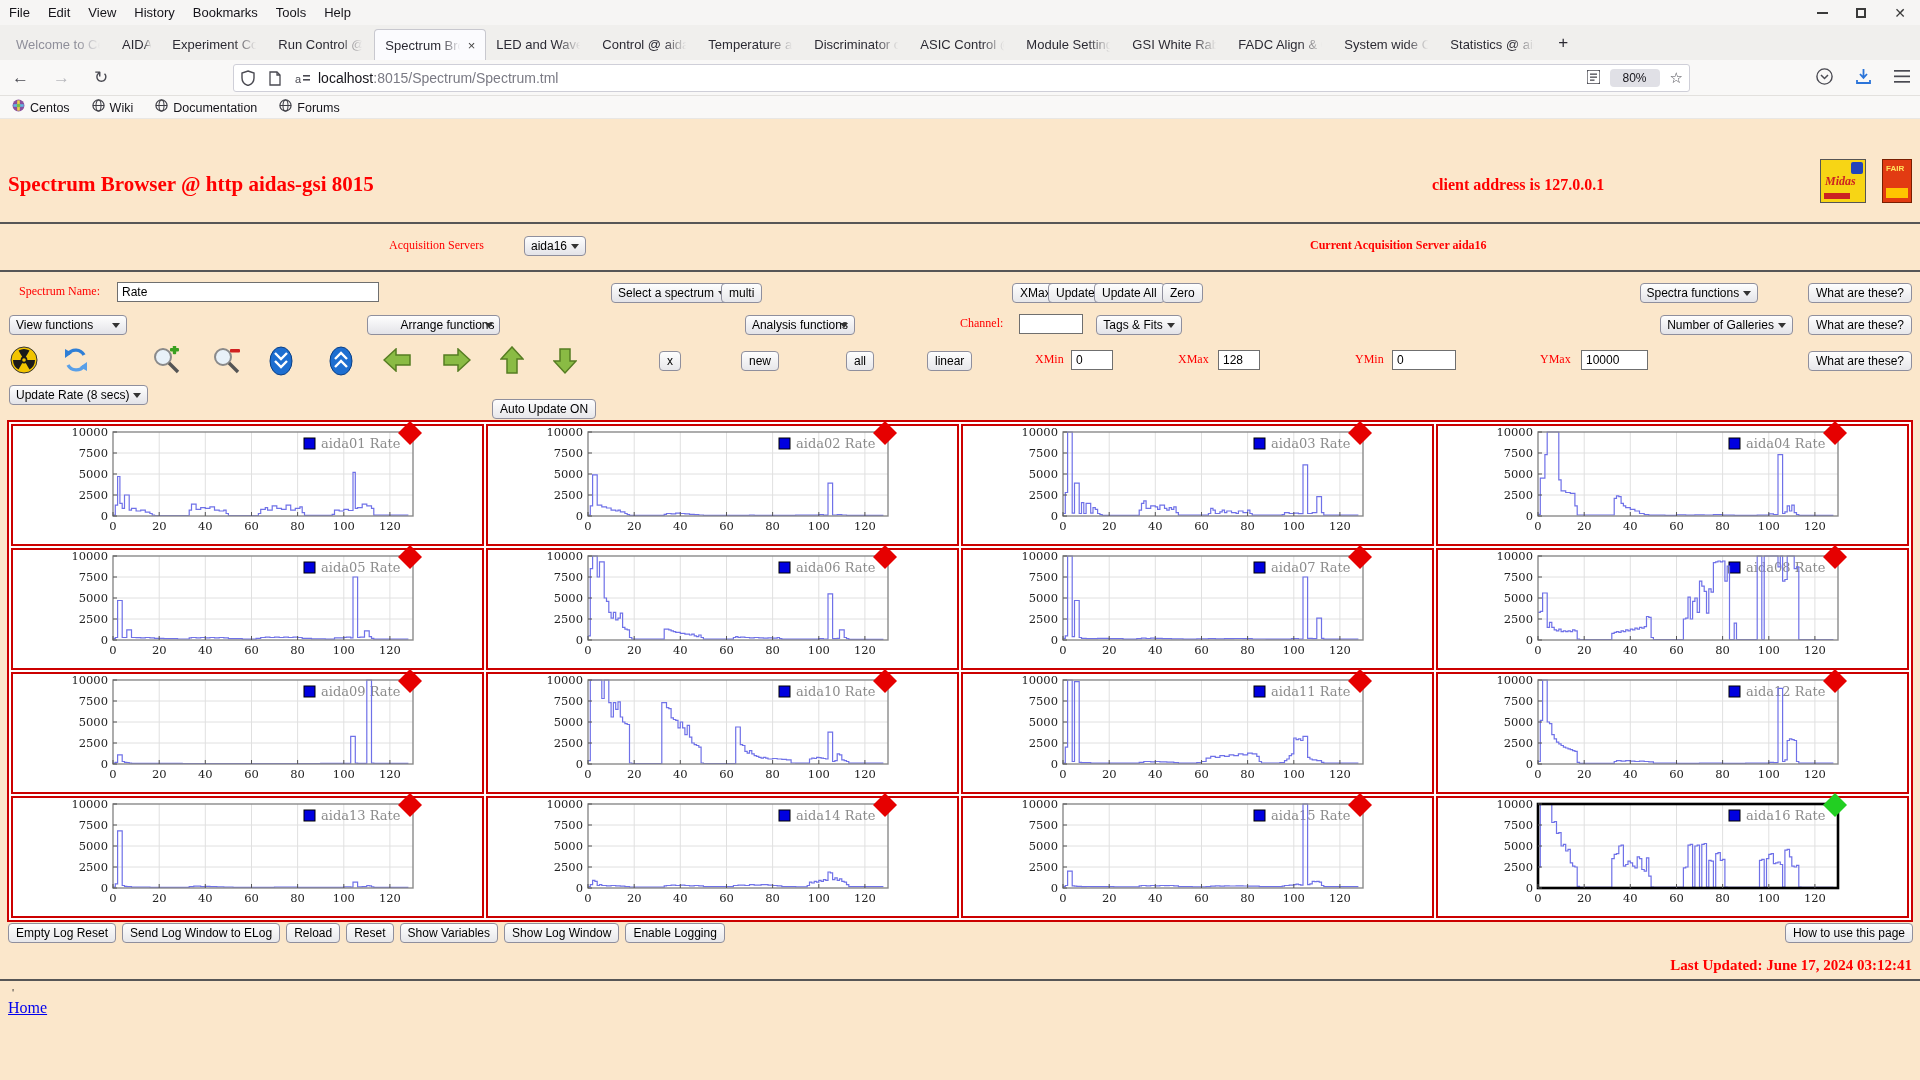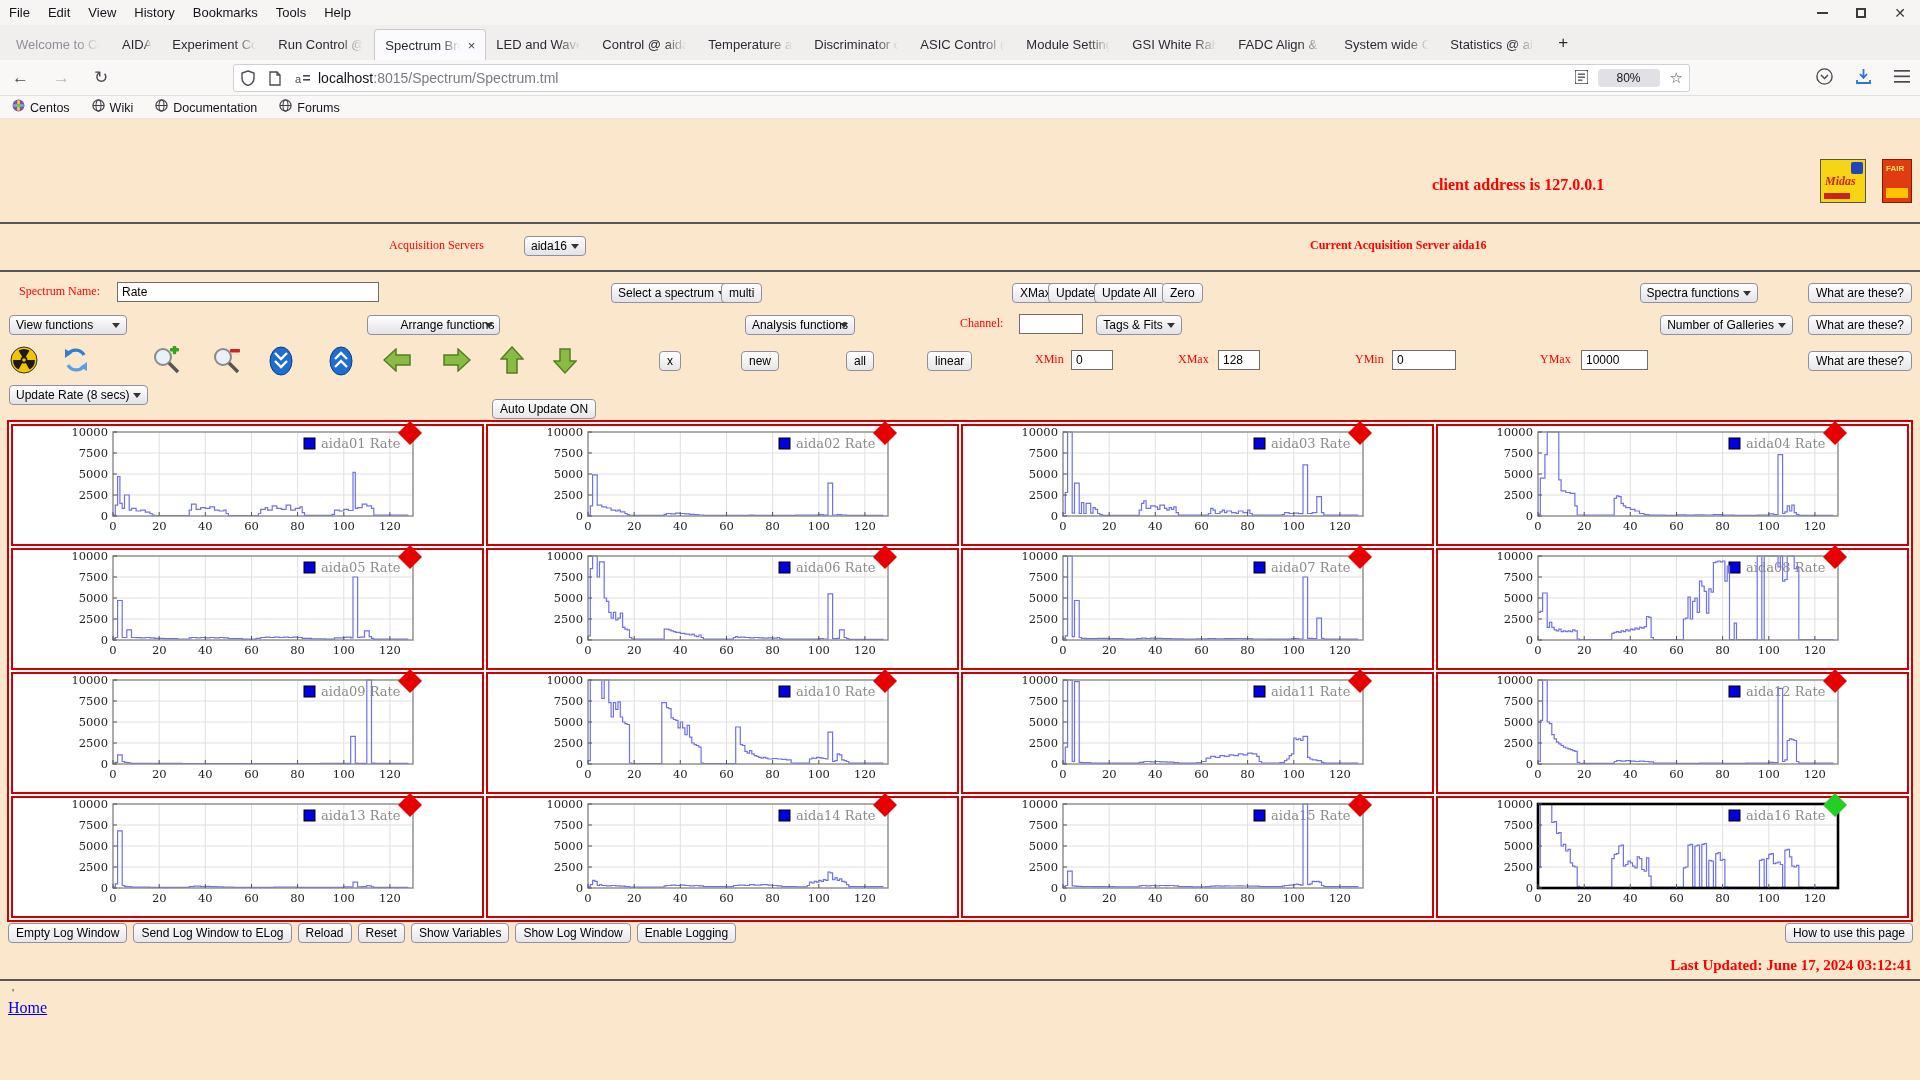--- a/index.html
+++ b/index.html
@@ -47,21 +47,21 @@
   .nav-ico { font-size:17px; padding:0 12px; }
   #urlbar {
     position:absolute; left:233px; top:4px; width:1457px; height:28px;
     background:#ffffff; border:1px solid #cfcfd8; border-radius:3px;
     display:flex; align-items:center; font-size:14px;
   }
   #urlbar .uico { margin:0 7px; display:flex; align-items:center; }
   .url-host { color:#15141a; }
   .url-rest { color:#7a7a84; }
   #url-right { position:absolute; right:6px; top:0; height:26px; display:flex; align-items:center; gap:10px; }
-  .zoom-badge { background:#e0e0e6; border-radius:4px; padding:2px 19px; font-size:12px; color:#15141a; }
+  .zoom-badge { background:#e0e0e6; border-radius:4px; padding:2px 13px; font-size:12px; color:#15141a; }
   .star { font-size:15px; color:#4a4a52; }
   #nav-right { position:absolute; right:10px; top:0; height:36px; display:flex; align-items:center; gap:22px; }
 
   #bookmarksbar {
     height:23px; background:#f9f8f7; display:flex; align-items:center;
     font-size:12.5px; color:#15141a; border-bottom:1px solid #e9e7e4; padding-left:12px;
   }
   .bm { display:flex; align-items:flex-end; gap:5px; margin-right:22px; }
 
   
@@ -284,20 +284,21 @@
           <circle cx="7" cy="7" r="6" fill="none" stroke="#3f3f46" stroke-width="1.3"></circle>
           <ellipse cx="7" cy="7" rx="2.7" ry="6" fill="none" stroke="#3f3f46" stroke-width="1.1"></ellipse>
           <line x1="1" y1="7" x2="13" y2="7" stroke="#3f3f46" stroke-width="1.1"></line>
         </svg></span>
       <span>Forums</span>
     </span>
   </div>
 
 <div id="page">
 
+  <div class="abs rser" id="page-title">Spectrum Browser @ http aidas-gsi 8015</div>
   <div class="abs rser" id="client-address">client address is 127.0.0.1</div>
   <div class="logo-midas">
     <span class="mblue"></span>
       <span class="mtxt">Midas</span>
       <span class="mred"></span>
   </div>
   <div class="logo-fair">
     <span class="f1">FAIR</span>
       <span class="f2"></span>
   </div>
@@ -1072,21 +1073,21 @@
               <text x="50" y="31" class="tick" text-anchor="end">7500</text>
               <line x1="55" y1="6" x2="59" y2="6" stroke="#555"></line>
               <text x="50" y="10" class="tick" text-anchor="end">10000</text>
               <polygon points="352,-5 364,7 352,19 340,7" fill="#22cf22"></polygon>
             </svg></td>
         </tr>
       </tbody>
     </table>
 
   <div id="footer-buttons">
-      <span class="btn">Empty Log Window</span>
+      <span class="btn">Empty Log Reset</span>
       <span class="btn">Send Log Window to ELog</span>
       <span class="btn">Reload</span>
       <span class="btn">Reset</span>
       <span class="btn">Show Variables</span>
       <span class="btn">Show Log Window</span>
       <span class="btn">Enable Logging</span>
     </div>
   <span class="btn" id="howto">How to use this page</span>
   <div class="rser" id="last-updated">Last Updated: June 17, 2024 03:12:41</div>
   <div class="hr" id="hr3"></div>

